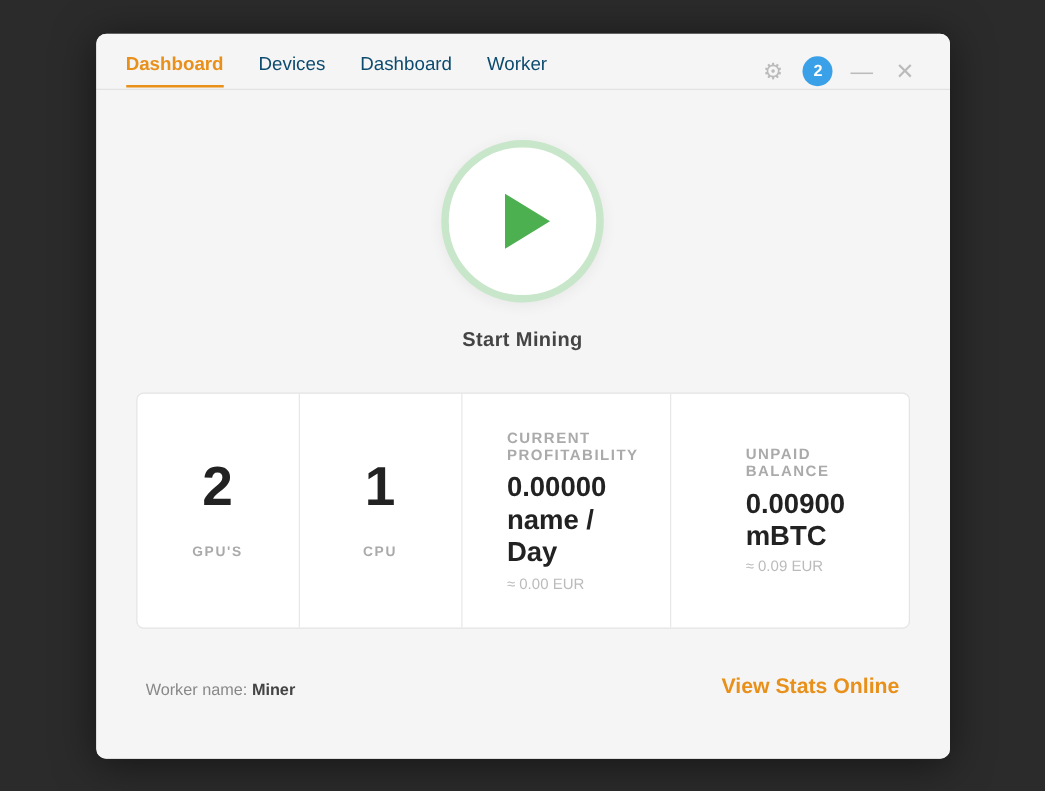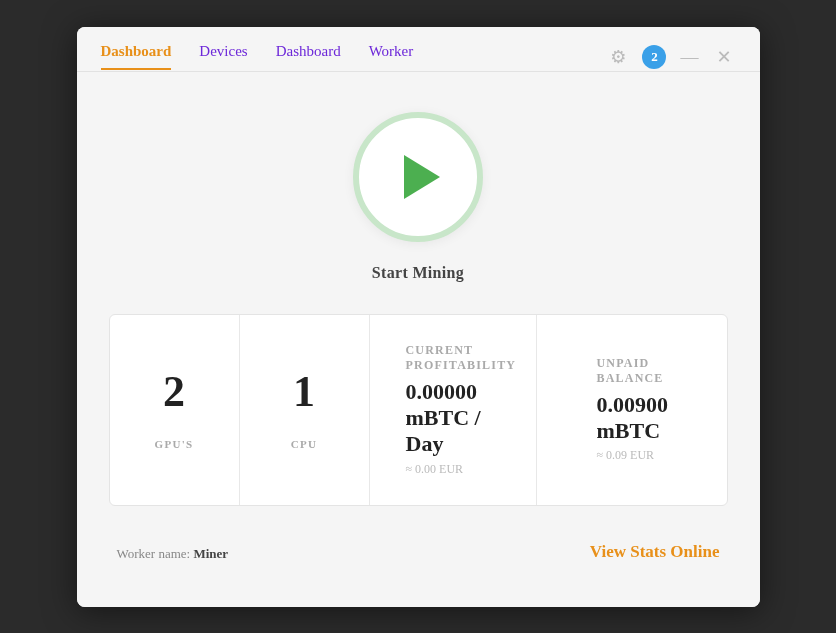--- a/index.html
+++ b/index.html
@@ -14,37 +14,36 @@
     .window {
       background: #f5f5f5;
       border-radius: 8px;
       width: 683px;
       min-height: 580px;
       box-shadow: 0 4px 32px rgba(0,0,0,0.5);
       display: flex;
       flex-direction: column;
       overflow: hidden;
       padding: 0;
-      font-family: Liberation Serif, serif;
     }
     
     .titlebar {
       display: flex;
       align-items: center;
       padding: 16px 24px 0 24px;
       background: #f5f5f5;
     }
     .nav-tabs {
       display: flex;
       gap: 28px;
       flex: 1;
     }
     .nav-tab {
       font-size: 15px;
-      color: #6d28d9;
+      color: #0c4a6e;
       cursor: pointer;
       padding-bottom: 8px;
       border-bottom: 2px solid transparent;
       font-weight: 400;
       user-select: none;
     }
     .nav-tab.active {
       color: #e8901a;
       border-bottom: 2px solid #e8901a;
       font-weight: 600;
@@ -250,21 +249,21 @@
         <div class="stat-label">GPU'S</div>
       </div>
 
       <div class="stat-card">
         <div class="stat-number">1</div>
         <div class="stat-label">CPU</div>
       </div>
 
       <div class="stat-card wide">
         <div class="stat-title">CURRENT PROFITABILITY</div>
-        <div class="stat-main-value">0.00000 mBTC / Day</div>
+        <div class="stat-main-value">0.00000 name / Day</div>
         <div class="stat-sub-value">≈ 0.00 EUR</div>
       </div>
 
       <div class="stat-card wide">
         <div class="stat-title">UNPAID BALANCE</div>
         <div class="stat-main-value">0.00900 mBTC</div>
         <div class="stat-sub-value">≈ 0.09 EUR</div>
       </div>
     </div>
 

